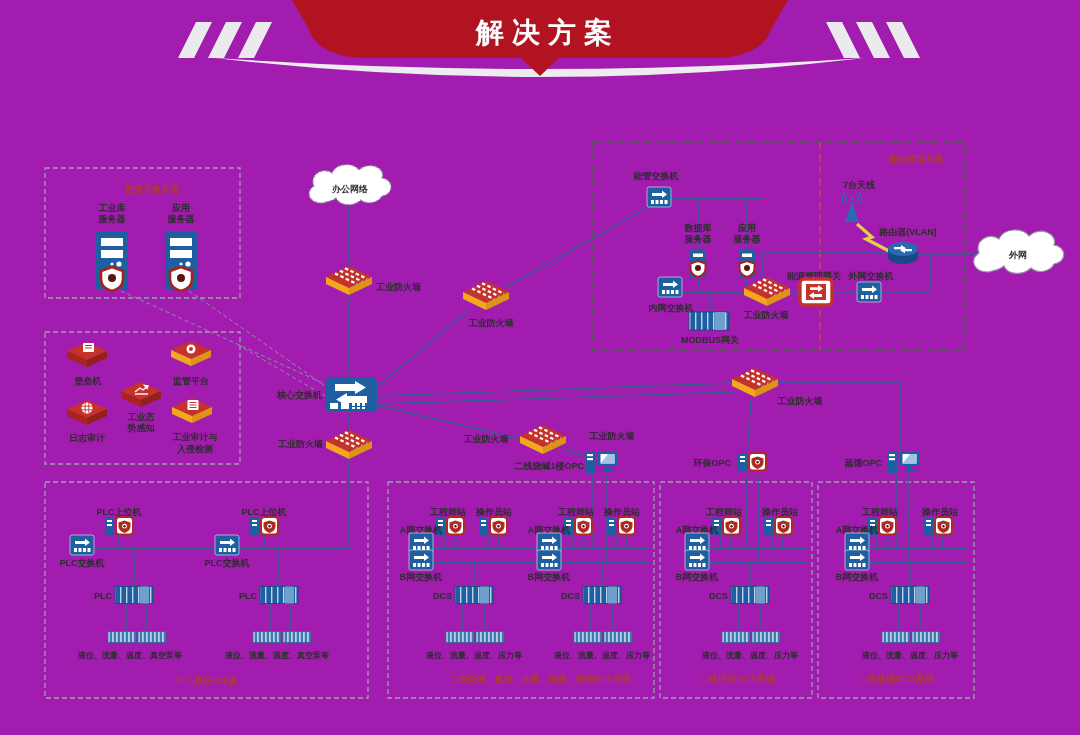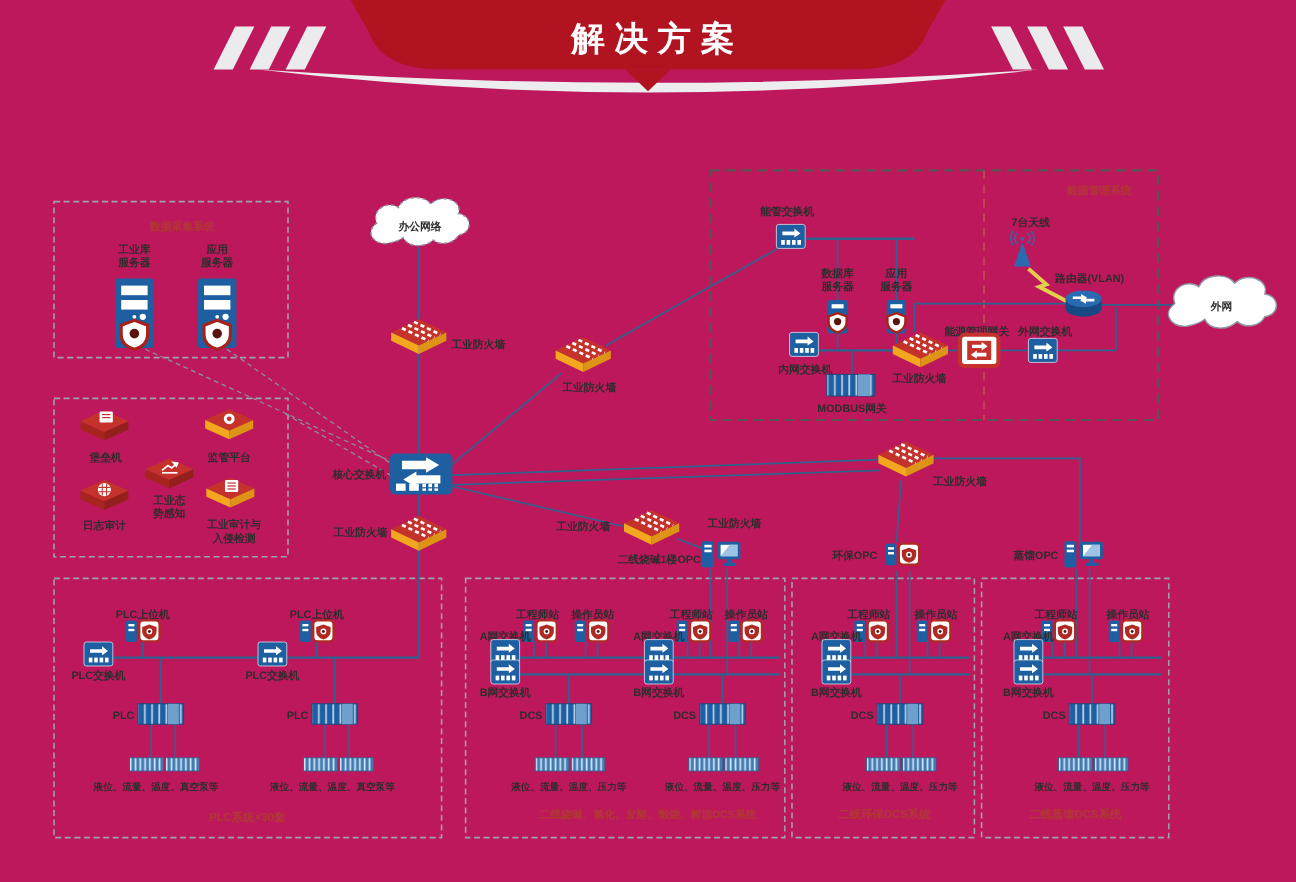--- a/index.html
+++ b/index.html
@@ -1,16 +1,16 @@
 <!DOCTYPE html>
 <html><head>
 <meta charset="utf-8">
 <style>
   html,body{margin:0;padding:0;background:#fff;}
-  #stage{position:relative;width:1080px;height:735px;background:#be185d;overflow:hidden;
+  #stage{position:relative;width:1080px;height:735px;background:#a21caf;overflow:hidden;
          font-family:"Liberation Sans",sans-serif;}
   svg{position:absolute;left:0;top:0;}
   text{font-family:"Liberation Sans",sans-serif;fill:#2d2d2d;}
   .lbl{font-size:9px;font-weight:600;}
   .lbl-sm{font-size:8px;font-weight:600;}
   .red{fill:#b03a32;font-weight:700;}
   .boxtitle{font-size:9.5px;}
   .banner-title{font-size:28px;font-weight:700;fill:#ffffff;letter-spacing:8px;}
   .link{stroke:#2f618f;stroke-width:1.4;fill:none;}
   .bus{stroke:#2f618f;stroke-width:2;fill:none;}

